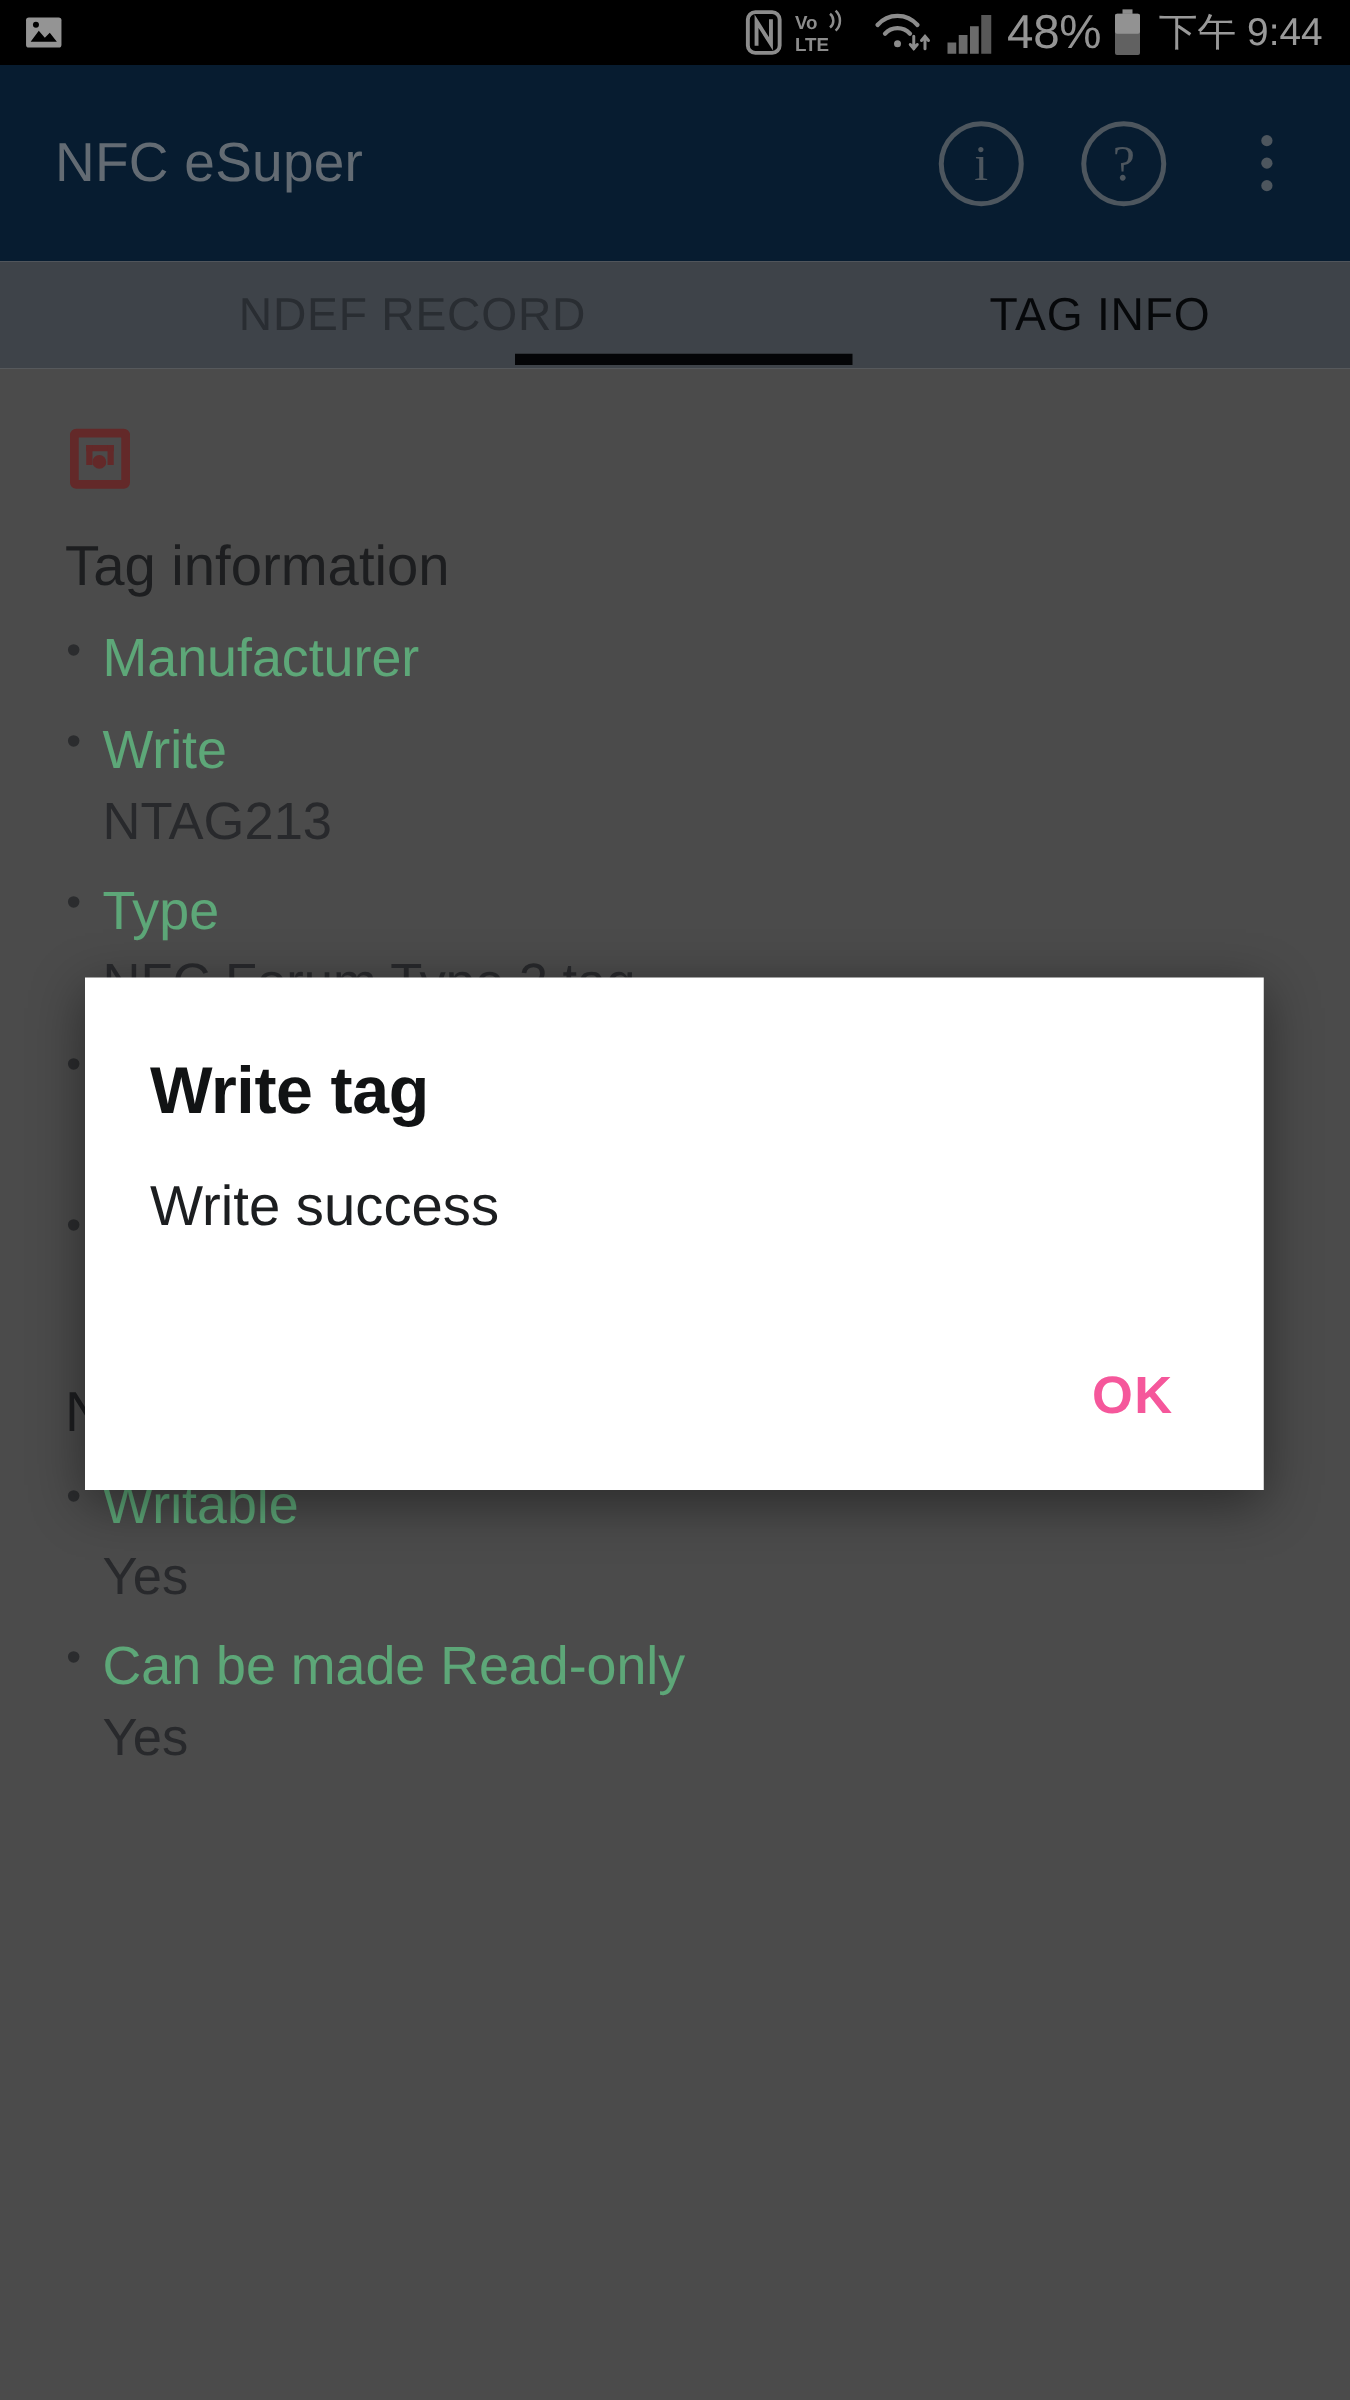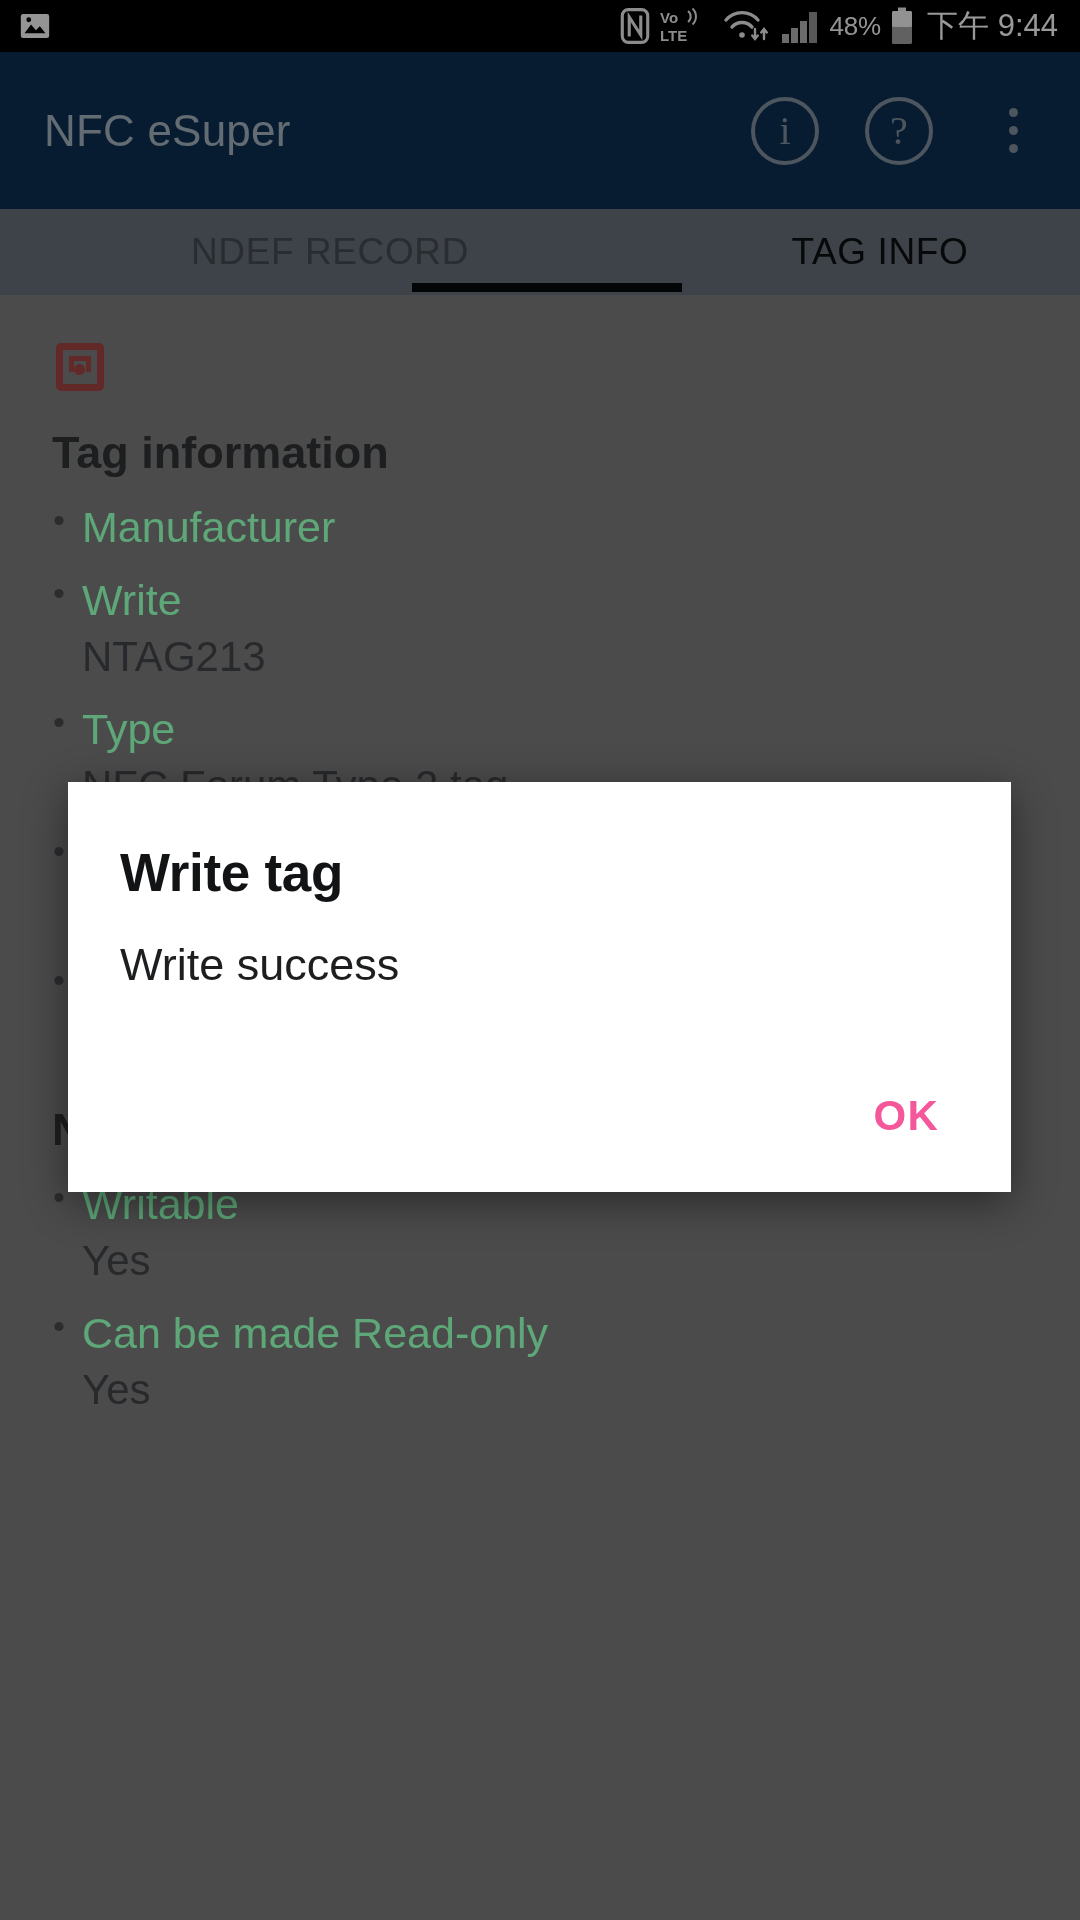--- a/index.html
+++ b/index.html
@@ -26,21 +26,21 @@
   #status-left { display:flex; align-items:center; padding-left:18px; }
   #status-right {
     margin-left:auto;
     display:flex; align-items:center; gap:9px;
     padding-right:22px;
     padding-left:32px;
   }
   .sb-icon { display:block; }
   .sb-text {
     color:#d4d4d4;
-    font-size:26px;
+    font-size:38px;
     font-family:"Liberation Sans", sans-serif;
     letter-spacing:-0.2px;
   }
   #clock-text {
     color:#dcdcdc;
     font-size:31px;
     margin-left:4px;
     white-space:nowrap;
   }
 
@@ -148,21 +148,20 @@
     width:11px; height:11px;
     border-radius:50%;
     background:#8e3b3b;
   }
 
   .section-title {
     color:#2a2c2e;
     font-size:45px;
     padding:36px 0 0 52px;
     font-family:"Liberation Sans", sans-serif;
-    font-weight:bold;
   }
   .field {
     padding-left:82px;
     padding-top:24px;
   }
   .field .label {
     color:#86efac;
     font-size:43px;
     position:relative;
   }

